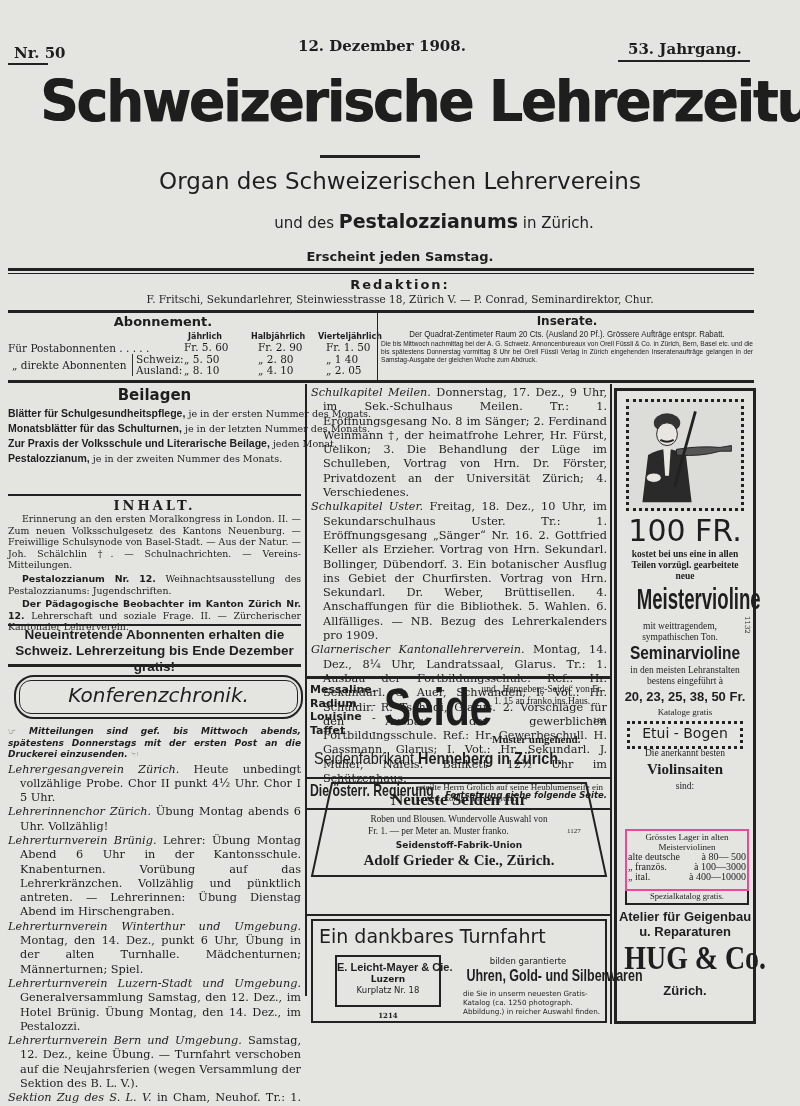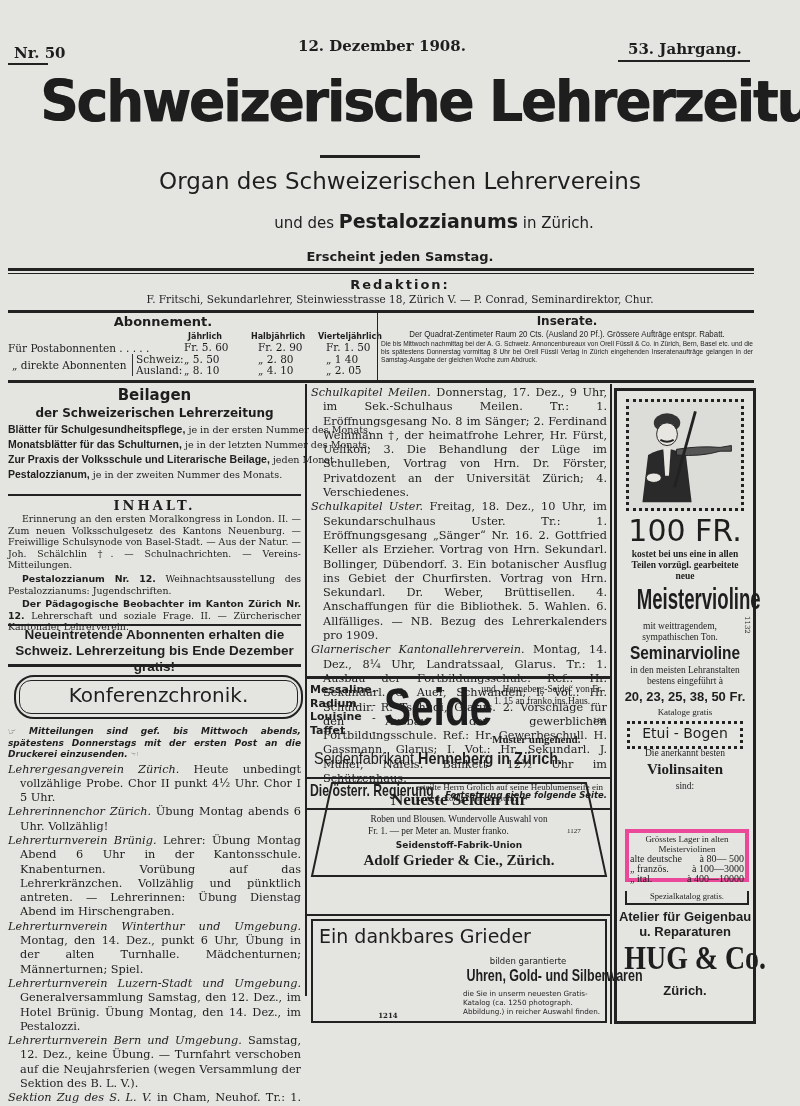--- a/index.html
+++ b/index.html
@@ -96,42 +96,41 @@
   <div class="cond" style="font-size:6.6px;line-height:8px;text-align:justify;margin-top:1px;">Die bis Mittwoch nachmittag bei der A. G. Schweiz. Annoncenbureaux von Orell Füssli &amp; Co. in Zürich, Bern, Basel etc. und die bis spätestens Donnerstag vormittag 8 Uhr bei Orell Füssli Verlag in Zürich eingehenden Inseratenaufträge gelangen in der Samstag-Ausgabe der gleichen Woche zum Abdruck.</div>
 </div>
 
 <div class="rule" style="left:8px;top:380px;width:746px;height:3px;"></div>
 
 <div class="rule" style="left:305px;top:384px;width:2px;height:612px;"></div>
 <div class="rule" style="left:610px;top:384px;width:2px;height:640px;"></div>
 
 <div class="abs" style="left:8px;top:386px;width:293px;">
   <div class="center sans bold" style="font-size:15px;">Beilagen</div>
-  <div class="center sans bold" style="font-size:12px;margin-top:2px;">der Schweizerischen Lehrerzeitung</div>
   <div style="font-size:9.6px;line-height:15px;margin-top:2px;white-space:nowrap;">
     <div><b class="cond" style="font-size:10.5px;">Blätter für Schulgesundheitspflege,</b><span> je in der ersten Nummer des Monats.</span></div>
     <div><b class="cond" style="font-size:10.5px;">Monatsblätter für das Schulturnen,</b><span> je in der letzten Nummer des Monats.</span></div>
     <div><b class="cond" style="font-size:10.5px;">Zur Praxis der Volksschule und Literarische Beilage,</b><span> jeden Monat.</span></div>
     <div><b class="cond" style="font-size:10.5px;">Pestalozzianum,</b><span> je in der zweiten Nummer des Monats.</span></div>
   </div>
 </div>
 <div class="rule" style="left:8px;top:494px;width:293px;height:2px;"></div>
 
 <div class="abs" style="left:8px;top:498px;width:293px;">
   <div class="center bold" style="font-size:13px;letter-spacing:3px;">INHALT.</div>
   <p class="small" style="text-align:justify;text-indent:14px;font-size:9.4px;line-height:11.6px;">Erinnerung an den ersten Moralkongress in London. II. — Zum neuen Volksschulgesetz des Kantons Neuenburg. — Freiwillige Schulsynode von Basel-Stadt. — Aus der Natur. — Joh. Schälchlin †. — Schulnachrichten. — Vereins-Mitteilungen.</p>
   <p class="small" style="text-align:justify;text-indent:14px;font-size:9.4px;line-height:11.6px;margin-top:2px;"><b class="sans">Pestalozzianum Nr. 12.</b><span> Weihnachtsausstellung des Pestalozzianums: Jugendschriften.</span></p>
   <p class="small" style="text-align:justify;text-indent:14px;font-size:9.4px;line-height:11.6px;margin-top:2px;"><b class="sans">Der Pädagogische Beobachter im Kanton Zürich Nr. 12.</b><span> Lehrerschaft und soziale Frage. II. — Zürcherischer Kantonaler Lehrerverein.</span></p>
 </div>
 <div class="rule" style="left:8px;top:624px;width:293px;height:2px;"></div>
 
 <div class="abs center cond bold" style="left:8px;top:627px;width:293px;font-size:13.5px;line-height:16px;">Neueintretende Abonnenten erhalten die Schweiz. Lehrerzeitung bis Ende Dezember gratis!</div>
 <div class="rule" style="left:8px;top:664px;width:293px;height:3px;"></div>
 
-<div class="abs" style="left:14px;top:675px;width:289px;height:44px;border:2px solid #222;border-radius:20px;box-sizing:border-box;">
+<div class="abs" style="left:14px;top:675px;width:289px;height:44px;border:2px solid #222;border-radius:20px;box-sizing:border-box;font-style:italic;">
   <div style="position:absolute;inset:3px;border:1px solid #222;border-radius:12px;"></div>
   <div class="center sans" style="position:absolute;left:0;right:0;top:6px;font-size:20px;">Konferenzchronik.</div>
 </div>
 
 <div class="abs" style="left:8px;top:726px;width:293px;">
   <p class="sans bold it" style="font-size:9px;line-height:11.5px;text-align:justify;">☞ Mitteilungen sind gef. bis Mittwoch abends, spätestens Donnerstags mit der ersten Post an die Druckerei einzusenden. ☜</p>
   <div class="text" style="margin-top:2px;">
     <p class="hang"><i>Lehrergesangverein Zürich.</i><span> Heute unbedingt vollzählige Probe. Chor II punkt 4½ Uhr. Chor I 5 Uhr.</span></p>
     <p class="hang"><i>Lehrerinnenchor Zürich.</i><span> Übung Montag abends 6 Uhr. Vollzählig!</span></p>
     <p class="hang"><i>Lehrerturnverein Brünig.</i><span> Lehrer: Übung Montag Abend 6 Uhr in der Kantonsschule. Knabenturnen. Vorübung auf das Lehrerkränzchen. Vollzählig und pünktlich antreten. — Lehrerinnen: Übung Dienstag Abend im Hirschengraben.</span></p>
@@ -182,21 +181,26 @@
   <div class="center serif bold" style="position:absolute;left:0;right:0;top:10px;font-size:17px;">Neueste Seiden für</div>
   <div class="center serif" style="position:absolute;left:0;right:0;top:34px;font-size:9.3px;">Roben und Blousen. Wundervolle Auswahl von</div>
   <div class="serif" style="position:absolute;left:58px;top:46px;font-size:9.3px;">Fr. 1. — per Meter an. Muster franko.</div>
   <div class="serif" style="position:absolute;left:257px;top:47px;font-size:7px;">1127</div>
   <div class="center sans bold" style="position:absolute;left:0;right:0;top:60px;font-size:9px;">Seidenstoff-Fabrik-Union</div>
   <div class="center serif bold" style="position:absolute;left:0;right:0;top:72px;font-size:15px;">Adolf Grieder &amp; Cie., Zürich.</div>
 </div>
 <div class="rule" style="left:307px;top:914px;width:303px;height:2px;"></div>
 
 <div class="box" style="left:311px;top:919px;width:296px;height:104px;">
-  <div class="sans" style="position:absolute;left:6px;top:4px;font-size:19px;white-space:nowrap;">Ein dankbares Grieder</div>
+  <div class="sans" style="position:absolute;left:6px;top:4px;font-size:19px;white-space:nowrap;">Ein dankbares Turnfahrt</div>
+  <div style="position:absolute;left:22px;top:34px;width:106px;height:52px;border:2px solid #222;box-sizing:border-box;text-align:center;">
+    <div class="cond bold" style="font-size:11px;margin-top:4px;white-space:nowrap;">E. Leicht-Mayer &amp; Cie.</div>
+    <div class="sans bold" style="font-size:9px;margin-top:1px;">Luzern</div>
+    <div class="sans" style="font-size:8.5px;margin-top:1px;">Kurplatz Nr. 18</div>
+  </div>
   <div class="center" style="position:absolute;left:22px;width:106px;top:90px;font-size:7px;font-weight:bold;">1214</div>
   <div class="center sans" style="position:absolute;left:140px;width:150px;top:35px;font-size:8.5px;">bilden garantierte</div>
   <div class="center cond bold" style="position:absolute;left:136px;width:158px;top:46px;font-size:16px;white-space:nowrap;transform:scaleX(.78);">Uhren, Gold- und Silberwaren</div>
   <div class="sans" style="position:absolute;left:150px;width:140px;top:68px;font-size:7.2px;line-height:9px;">die Sie in unserm neuesten Gratis-Katalog (ca. 1250 photograph. Abbildung.) in reicher Auswahl finden.</div>
 </div>
 
 <div class="box" style="left:614px;top:388px;width:142px;height:636px;border-width:3px;">
   <div style="position:absolute;left:9px;top:8px;width:118px;height:112px;border:3px dotted #222;box-sizing:border-box;background:#dcdcd8;">
     <svg viewBox="0 0 118 112" width="112" height="106">
       <ellipse cx="40" cy="22" rx="14" ry="10" fill="#333"></ellipse>
@@ -215,21 +219,21 @@
   <div class="center serif" style="position:absolute;left:4px;right:14px;top:230px;font-size:9.5px;line-height:11px;">mit weittragendem, sympathischen Ton.</div>
   <div style="position:absolute;right:2px;top:225px;font-size:7px;writing-mode:vertical-rl;">1132</div>
   <div class="center cond bold" style="position:absolute;left:-6px;right:-6px;top:252px;font-size:18px;transform:scaleX(.86);white-space:nowrap;">Seminarvioline</div>
   <div class="center serif" style="position:absolute;left:4px;right:4px;top:274px;font-size:9.5px;line-height:11px;">in den meisten Lehranstalten bestens eingeführt à</div>
   <div class="center cond bold" style="position:absolute;left:0;right:0;top:298px;font-size:13px;">20, 23, 25, 38, 50 Fr.</div>
   <div class="center serif" style="position:absolute;left:0;right:0;top:316px;font-size:9px;">Kataloge gratis</div>
   <div class="center sans" style="position:absolute;left:10px;right:10px;top:330px;height:22px;border:3px dotted #222;font-size:14px;line-height:18px;">Etui - Bogen</div>
   <div class="center serif" style="position:absolute;left:0;right:0;top:357px;font-size:9.5px;">Die anerkannt besten</div>
   <div class="center serif bold" style="position:absolute;left:0;right:0;top:370px;font-size:15px;">Violinsaiten</div>
   <div class="center serif" style="position:absolute;left:0;right:0;top:390px;font-size:9.5px;">sind:</div>
-  <div style="position:absolute;left:8px;right:4px;top:438px;height:53px;border:4px solid #ec4899;box-sizing:border-box;">
+  <div style="position:absolute;left:8px;right:4px;top:438px;height:62px;border:2px solid #ec4899;box-sizing:border-box;">
     <div class="center serif" style="font-size:9px;line-height:10px;padding:1px 4px 0;">Grösstes Lager in alten Meisterviolinen</div>
     <div class="serif" style="font-size:10px;line-height:10px;padding:0 1px;">
       <div style="display:flex;justify-content:space-between;">
           <span>alte deutsche</span>
           <span>à 80— 500</span>
         </div>
       <div style="display:flex;justify-content:space-between;">
           <span>„ französ.</span>
           <span>à 100—3000</span>
         </div>

